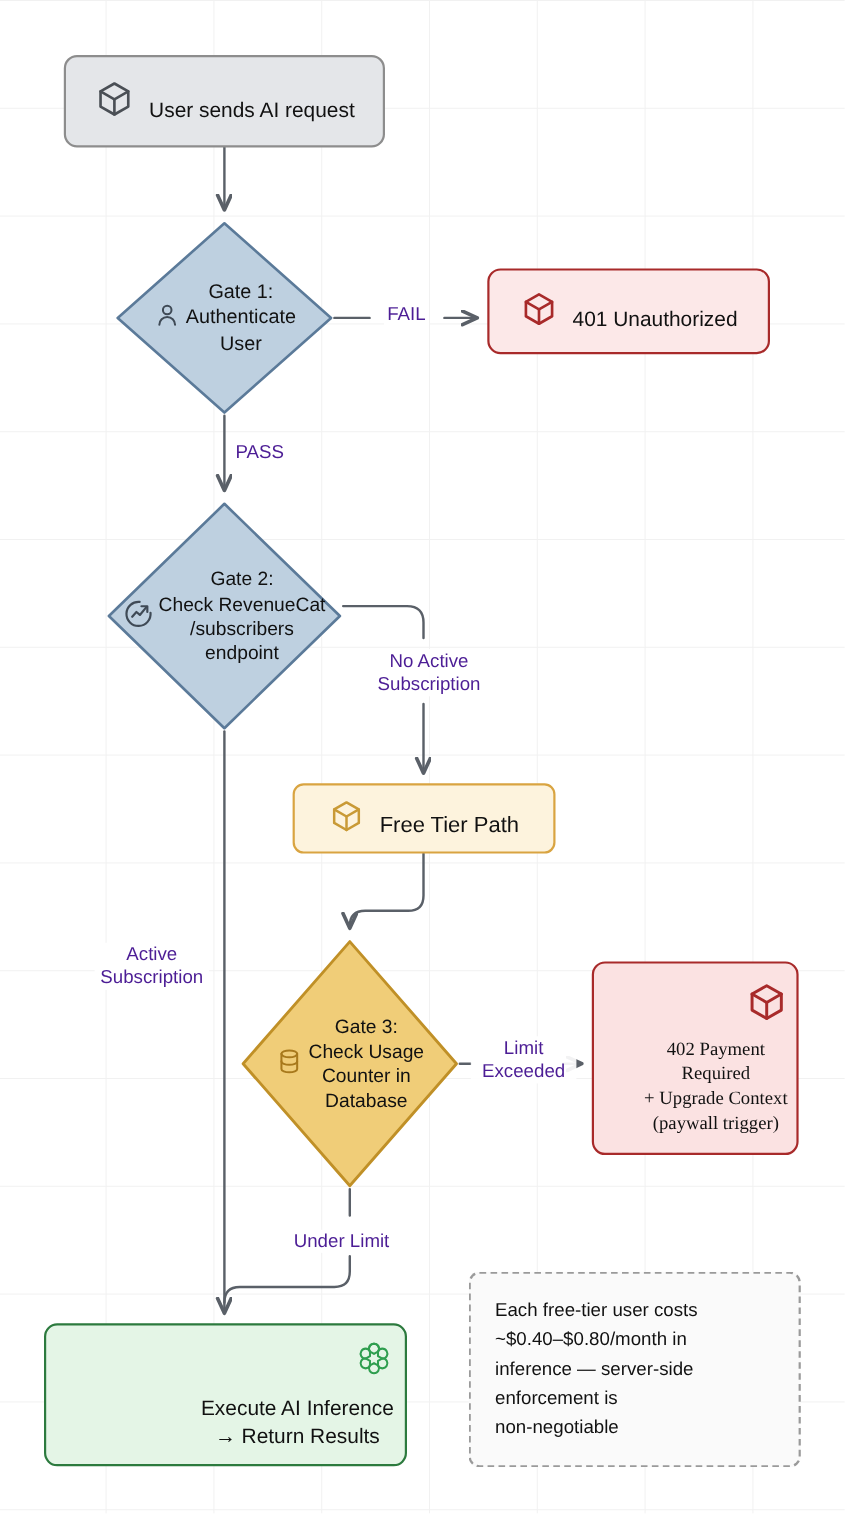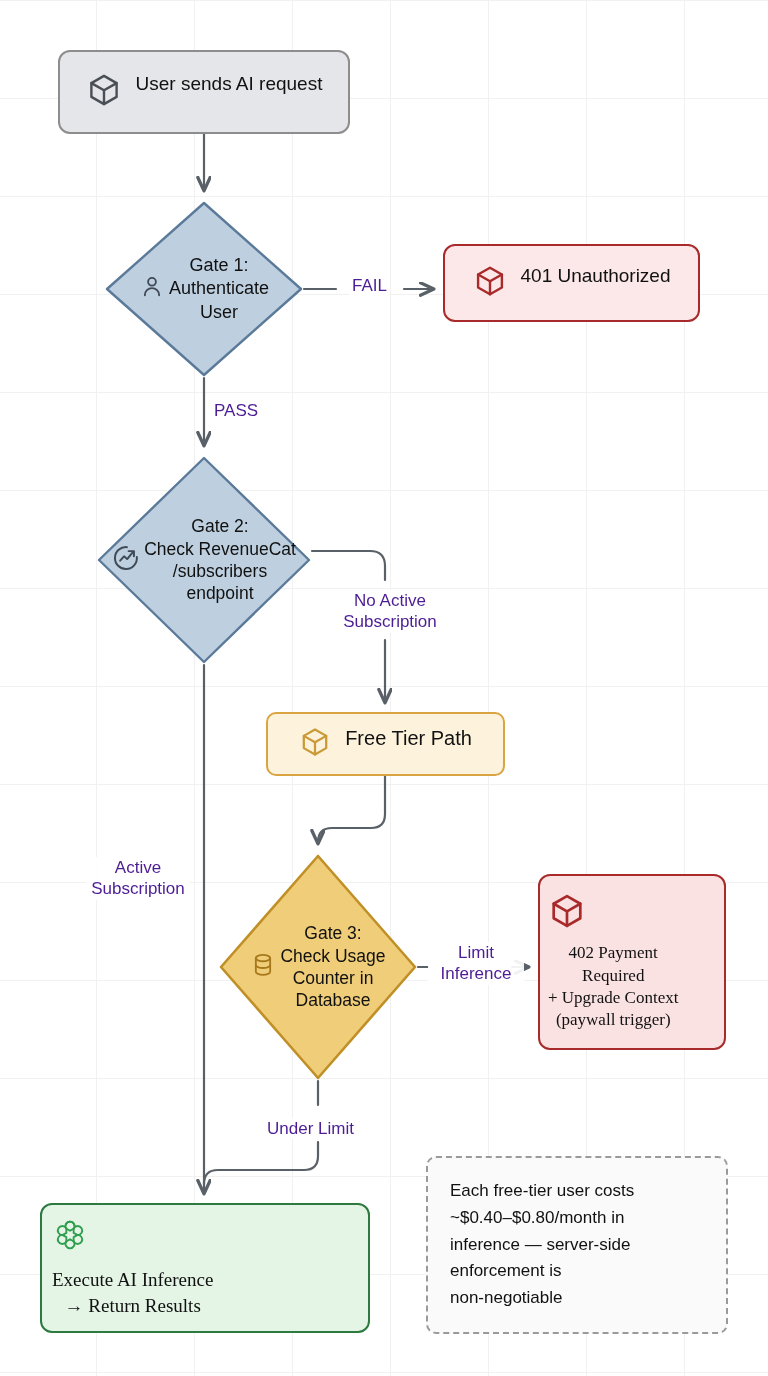--- a/index.html
+++ b/index.html
@@ -23,21 +23,21 @@
 
   .node { position: absolute; display: flex; align-items: center; justify-content: center; }
 
   
   .rect {
     border-radius: 12px;
     border: 2px solid #888;
     background: #e8eaed;
   }
   .rect .inner {
-    display: flex; align-items: flex-start; justify-content: center;
+    display: flex; align-items: flex-end; justify-content: center;
     gap: 14px; padding: 0 18px; width: 100%;
   }
   .rect .label { font-size: 19px; color: #111; line-height: 1.25; text-align: center; white-space: pre-line; }
 
   
   #n-start { left: 58px; top: 50px; width: 292px; height: 84px;
              background: #e4e6e9; border-color: #8d8d8d; }
 
   
   #n-401 { left: 443px; top: 244px; width: 257px; height: 78px;
@@ -51,21 +51,21 @@
 
   
   #n-402 { left: 538px; top: 874px; width: 188px; height: 176px;
            background: #fbe2e2; border-color: #a82a2a; border-width: 2.5px; border-radius: 12px; }
   #n-402 .inner { flex-direction: column; gap: 8px; padding: 12px 8px; font-family: Liberation Serif, serif; }
   #n-402 .label { font-size: 17px; line-height: 1.32; }
 
   
   #n-exec { left: 40px; top: 1203px; width: 330px; height: 130px;
             background: #e4f5e6; border-color: #2c7a3e; border-width: 2.5px; border-radius: 12px; }
-  #n-exec .inner { flex-direction: column; gap: 10px; padding: 10px; font-family: Liberation Serif, serif; }
+  #n-exec .inner { flex-direction: column; gap: 10px; padding: 10px; }
   #n-exec .label { font-size: 19px; line-height: 1.35; }
 
   
   .diamond { position: absolute; }
   .diamond .shape {
     position: absolute; left: 0; top: 0; width: 100%; height: 100%;
   }
   .diamond .content {
     position: absolute; left: 0; top: 0; width: 100%; height: 100%;
     display: flex; flex-direction: row; align-items: center; justify-content: center;
@@ -275,21 +275,21 @@
     </div>
   </div>
 
   <div class="edge-label" id="l-fail">FAIL</div>
   <div class="edge-label" id="l-pass">PASS</div>
   <div class="edge-label" id="l-noactive">No Active
 Subscription</div>
   <div class="edge-label" id="l-active">Active
 Subscription</div>
   <div class="edge-label" id="l-limit">Limit
-Inference</div>
+Exceeded</div>
   <div class="edge-label" id="l-under">Under Limit</div>
 
   <div id="note">
     <div class="label">Each free-tier user costs
 ~$0.40–$0.80/month in
 inference — server-side
 enforcement is
 non-negotiable</div>
   </div>
 

